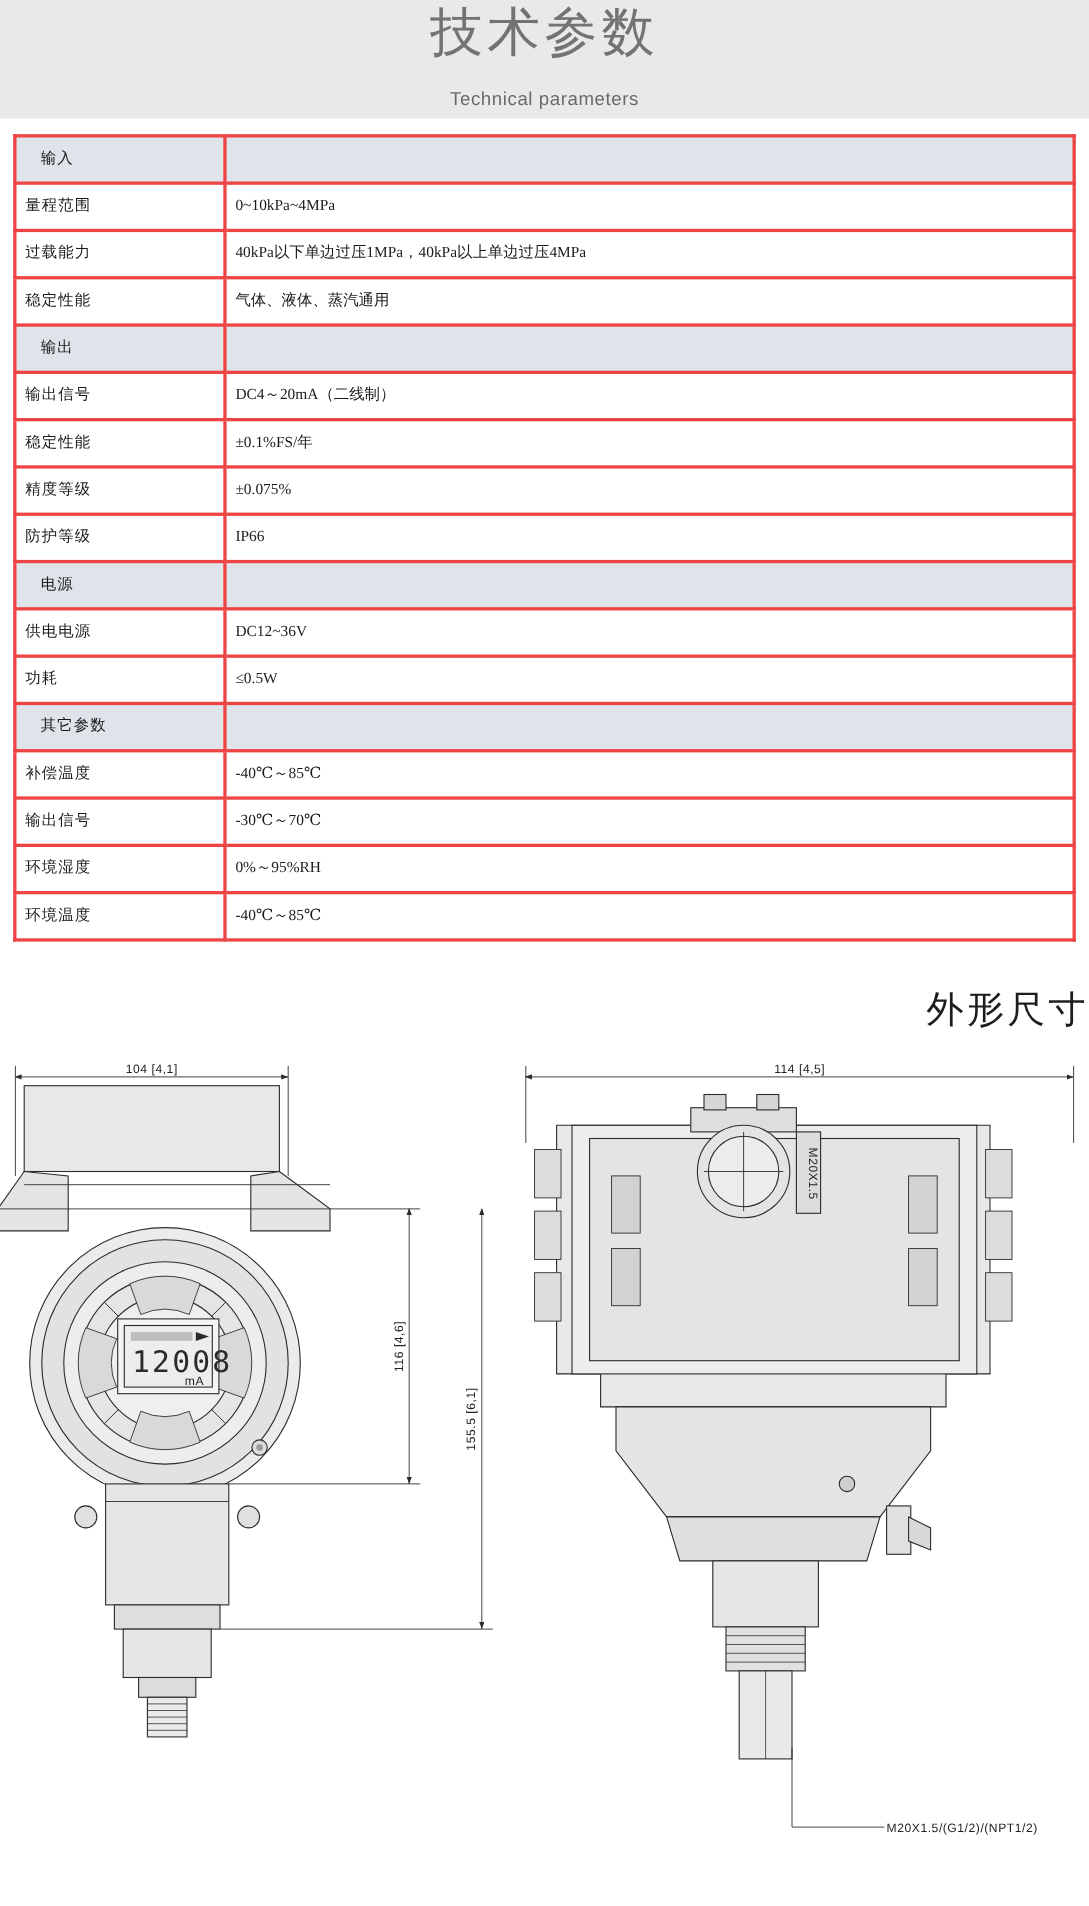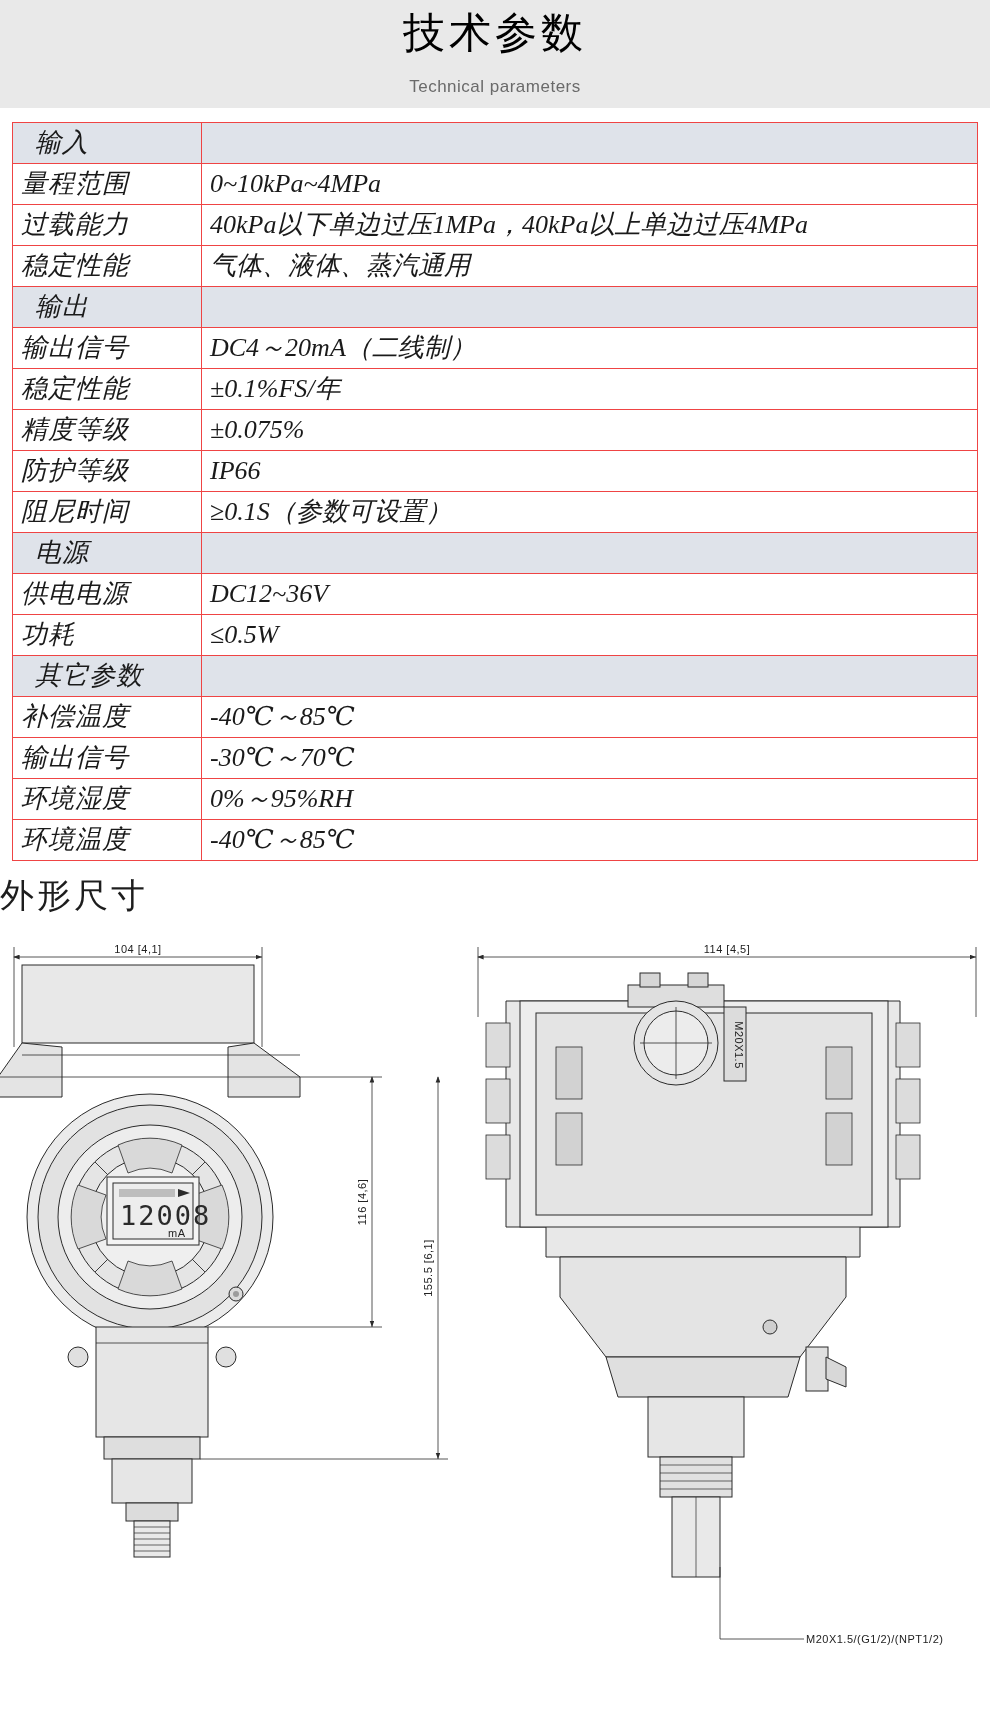--- a/index.html
+++ b/index.html
@@ -21,52 +21,51 @@
     width: 100%;
     height: 108px;
     background: #e9e9e9;
     display: flex;
     flex-direction: column;
     align-items: center;
     justify-content: center;
     box-sizing: border-box;
   }
   .header-title {
-    font-size: 42px;
+    font-size: 48px;
     letter-spacing: 4px;
-    color: #000000;
+    color: #737373;
     line-height: 1.05;
-    font-family: Liberation Sans, sans-serif;
+    font-family: Liberation Mono, monospace;
   }
   .header-sub {
     font-size: 17px;
     color: #6a6a6a;
     letter-spacing: 0.5px;
     margin-top: 22px;
     font-family: "Liberation Sans", sans-serif;
   }
 
   
   .spec-wrap {
     padding: 14px 12px 0 12px;
     box-sizing: border-box;
   }
   table.spec {
     border-collapse: collapse;
     width: 966px;
     table-layout: fixed;
   }
   table.spec td {
-    border: 1px solid #ef4444;
+    border: 3px solid #ef4444;
     height: 40px;
     padding: 0 8px;
     vertical-align: middle;
-    font-size: 26px;
+    font-size: 14px;
     line-height: 1.1;
-    font-style: italic;
   }
   td.label {
     width: 158px;
     text-align: left;
     letter-spacing: 1px;
     font-family: "Liberation Serif", "DejaVu Serif", serif;
   }
   td.value {
     padding-left: 12px;
     font-family: "Liberation Serif", "DejaVu Serif", serif;
@@ -74,24 +73,24 @@
   tr.section td {
     background: #dfe3ea;
   }
   tr.section td.label {
     text-align: left;
     padding-left: 22px;
   }
 
   
   .dims-title {
-    text-align: left;
+    text-align: right;
     font-size: 34px;
     letter-spacing: 3px;
-    margin-top: 12px;
+    margin-top: 39px;
     margin-bottom: 8px;
     color: #1d1d1d;
   }
   .drawing-area {
     position: relative;
     width: 990px;
     height: 755px;
   }
   .drawing-area svg {
     display: block;
@@ -148,24 +147,20 @@
         <td class="label">稳定性能</td>
         <td class="value">±0.1%FS/年</td>
       </tr>
       <tr>
         <td class="label">精度等级</td>
         <td class="value">±0.075%</td>
       </tr>
       <tr>
         <td class="label">防护等级</td>
         <td class="value">IP66</td>
-      </tr>
-      <tr>
-        <td class="label">阻尼时间</td>
-        <td class="value">≥0.1S（参数可设置）</td>
       </tr>
       <tr class="section">
         <td class="label">电源</td>
         <td class="value"></td>
       </tr>
       <tr>
         <td class="label">供电电源</td>
         <td class="value">DC12~36V</td>
       </tr>
       <tr>

